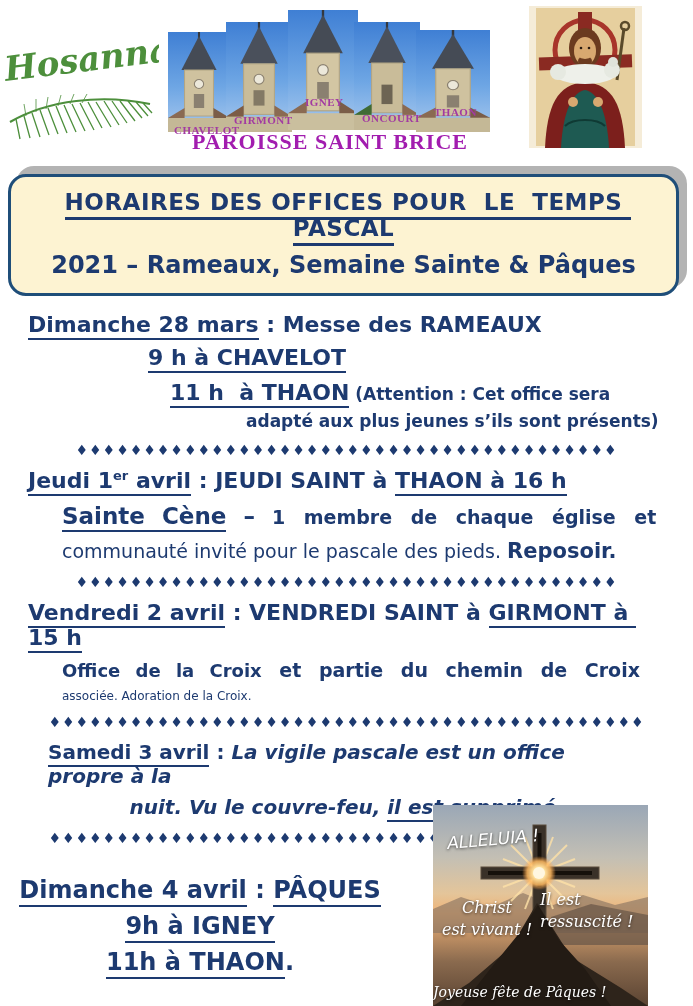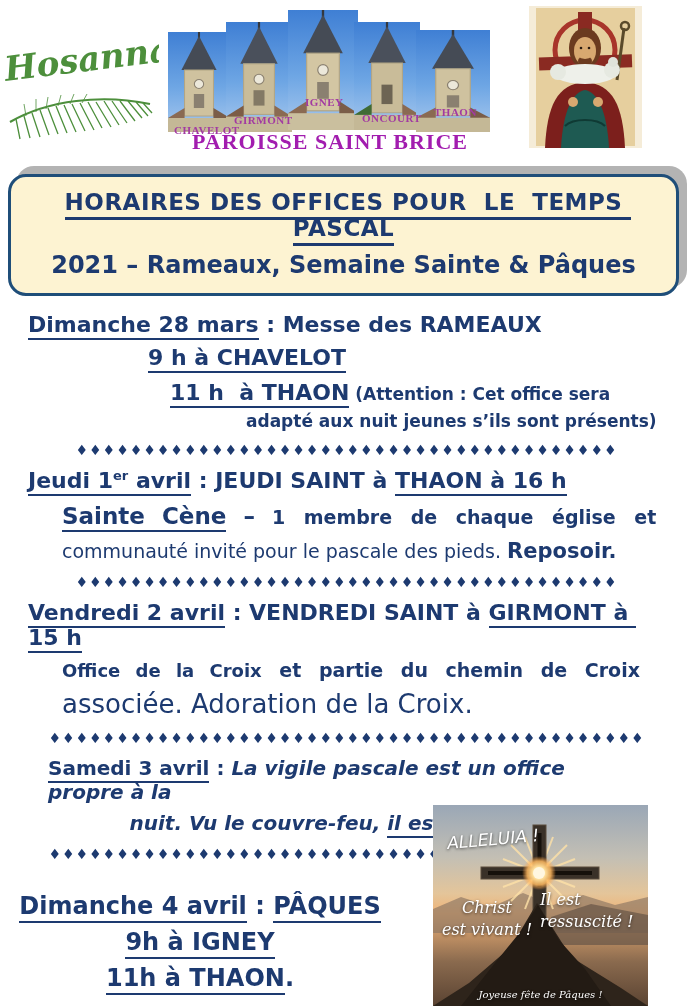--- a/index.html
+++ b/index.html
@@ -38,40 +38,40 @@
   .s1-l4{margin:6px 0 0 218px;font-size:17px;font-weight:bold;}
   .divider{text-align:center;font-size:14px;font-weight:bold;letter-spacing:1px;margin:11px 0 10px;}
   .s2-l1{margin-top:2px;}
   sup.er{font-size:13px;vertical-align:super;line-height:0;}
   .s2-l2{margin:10px 0 0 34px;font-size:19px;font-weight:bold;word-spacing:12px;}
   .s2-l2 .big{font-size:23px;word-spacing:9px;}
   .s2-l3{margin:10px 0 0 34px;font-size:19px;font-weight:normal;}
   .s2-l3 .repo{font-size:21px;font-weight:bold;}
   .s3-l2{margin:9px 0 0 34px;font-size:19px;font-weight:bold;word-spacing:11px;}
   .s3-l2 .big{font-size:18px;word-spacing:9px;}
-  .s3-l3{margin:8px 0 0 34px;font-size:26px;font-weight:normal;}
+  .s3-l3{margin:8px 0 0 34px;font-size:12px;font-weight:normal;}
   .s4-l1{margin:0 18px 0 20px;font-size:20px;font-weight:bold;}
   .s4-l1 .it, .s4-l2{font-style:italic;}
   .s4-l2{text-align:center;font-size:20px;font-weight:bold;margin-top:7px;}
   .s5{position:relative;margin-top:22px;height:210px;}
   .s5-left{position:absolute;left:0;top:8px;width:400px;text-align:center;}
   .s5-l1{font-size:24px;font-weight:bold;}
   .s5-l2,.s5-l3{font-size:24px;font-weight:bold;margin-top:8px;}
 
   
   .easter{position:absolute;left:433px;top:805px;width:215px;height:201px;overflow:hidden;}
   .easter .sky{position:absolute;inset:0;
      background:linear-gradient(180deg,#9aa7b6 0%,#c3bfb4 26%,#e4c59a 44%,#efb377 54%,#c59466 64%,#8a6a4e 78%,#5a4332 100%);}
   .easter svg{position:absolute;inset:0;width:100%;height:100%;}
   .etext{position:absolute;color:#ffffff;font-family:"DejaVu Serif","Liberation Serif",serif;
      font-style:italic;text-shadow:0 1px 3px rgba(0,0,0,.65);}
   .e-alleluia{left:14px;top:24px;font-size:17px;transform:rotate(-5deg);font-family:"DejaVu Sans",sans-serif;}
   .e-left{left:2px;top:92px;width:104px;text-align:center;font-size:16px;line-height:1.35;}
   .e-right{right:0px;top:84px;width:108px;text-align:left;font-size:16px;line-height:1.35;}
-  .e-bottom{left:0;bottom:6px;width:100%;text-align:center;font-size:10px;}
+  .e-bottom{left:0;bottom:6px;width:100%;text-align:left;font-size:14px;}
 </style>
 </head>
 <body>
 
 <div class="page">
 
   <div class="header">
 
     <div class="hosanna">
       <svg viewBox="0 0 155 128">
@@ -191,21 +191,21 @@
   <div class="sec">
     <div class="l1 s1-l1">
       <span class="u t">Dimanche 28 mars</span><span class="t"> : </span><span class="t">Messe des RAMEAUX</span>
     </div>
     <div class="s1-l2">
       <span class="u t">9 h à CHAVELOT</span>
     </div>
     <div class="s1-l3">
       <span class="u t">11 h  à THAON</span><span class="small t"> (Attention : Cet office sera</span>
     </div>
-    <div class="s1-l4 t">adapté aux nuit jeunes s’ils sont présents)</div>
+    <div class="s1-l4 t">adapté aux plus jeunes s’ils sont présents)</div>
   </div>
 
   <div class="divider t">♦♦♦♦♦♦♦♦♦♦♦♦♦♦♦♦♦♦♦♦♦♦♦♦♦♦♦♦♦♦♦♦♦♦♦♦♦♦♦♦</div>
 
   <div class="sec">
     <div class="l1 s2-l1">
       <span class="u"><span class="t">Jeudi 1</span><sup class="er t">er</sup><span class="t"> avril</span></span><span class="t"> : </span><span class="t">JEUDI SAINT à </span><span class="u t">THAON à 16 h</span>
     </div>
     <div class="s2-l2">
       <span class="u big t">Sainte Cène</span><span class="big t"> – </span><span class="t">1 membre de chaque église et</span>

